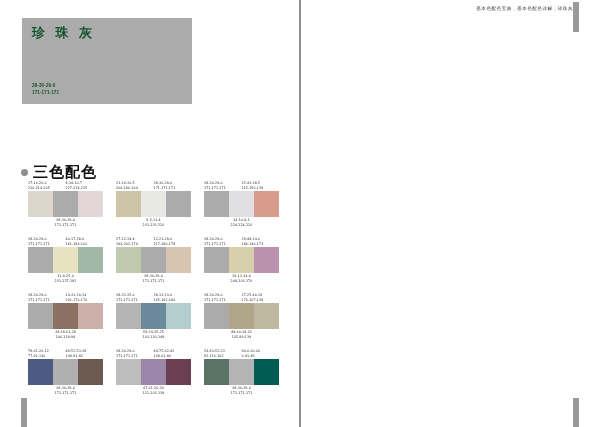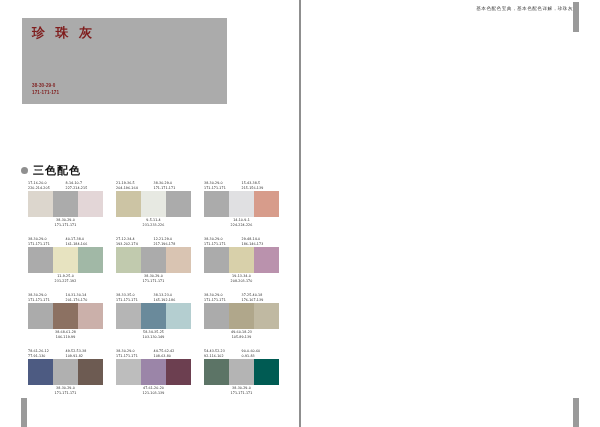--- a/index.html
+++ b/index.html
@@ -20,33 +20,33 @@
   }
   .edge-mark{
     position:absolute;width:6px;height:36px;background:#9a9a9a;
   }
   .edge-tl{left:21px;top:398px;}
   .edge-tr{left:573px;top:398px;}
   .edge-top-r{left:573px;top:2px;height:30px;}
 
   
   .hero{
-    position:absolute;left:22px;top:18px;width:205px;height:86px;
-    background:#ababab;color:#7f1d1d;box-sizing:border-box;padding:8px 10px;
+    position:absolute;left:22px;top:18px;width:170px;height:86px;
+    background:#ababab;color:#14532d;box-sizing:border-box;padding:8px 10px;
   }
   .hero-cn{font-size:13px;font-weight:bold;letter-spacing:3px;line-height:1.1;
     font-family:"DejaVu Sans",sans-serif;}
   .hero-en{font-size:7.5px;font-weight:bold;margin-top:6px;letter-spacing:.2px;}
   .hero-codes{position:absolute;left:10px;bottom:7px;font-size:4.6px;
     font-weight:bold;line-height:1.5;letter-spacing:.1px;}
 
   
   .sec-head{position:absolute;display:flex;align-items:center;gap:5px;}
   .sec-dot{width:7px;height:7px;border-radius:50%;background:#8f8f8f;display:block;}
-  .sec-title{font-size:11px;font-weight:bold;color:#111;letter-spacing:1px;
+  .sec-title{font-size:15px;font-weight:bold;color:#111;letter-spacing:1px;
     font-family:Liberation Serif, serif;}
   .head-left{left:21px;top:163px;}
 
   .breadcrumb{
     position:absolute;right:27px;top:6px;font-size:4.6px;color:#333;
     letter-spacing:.5px;font-family:"DejaVu Sans",sans-serif;white-space:nowrap;
   }
 
   
   .grid{position:absolute;}

